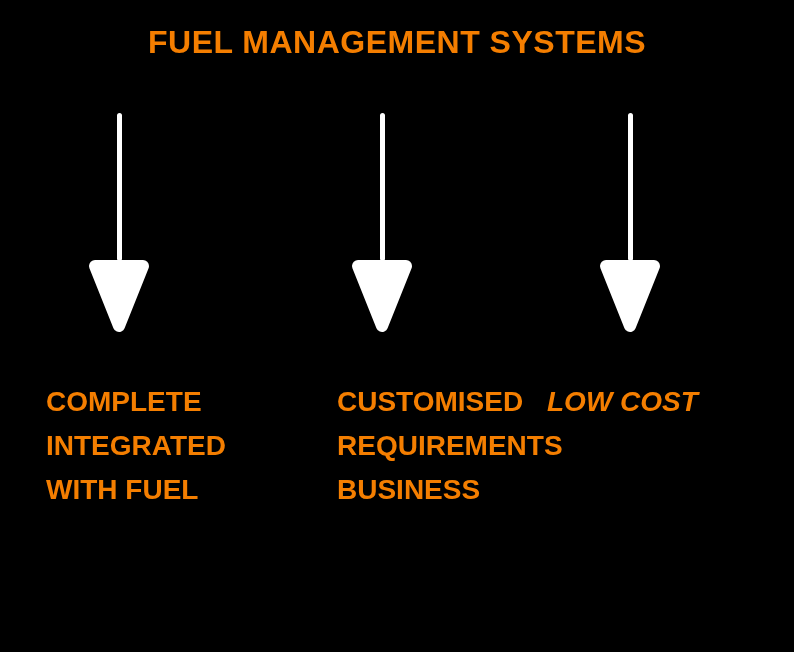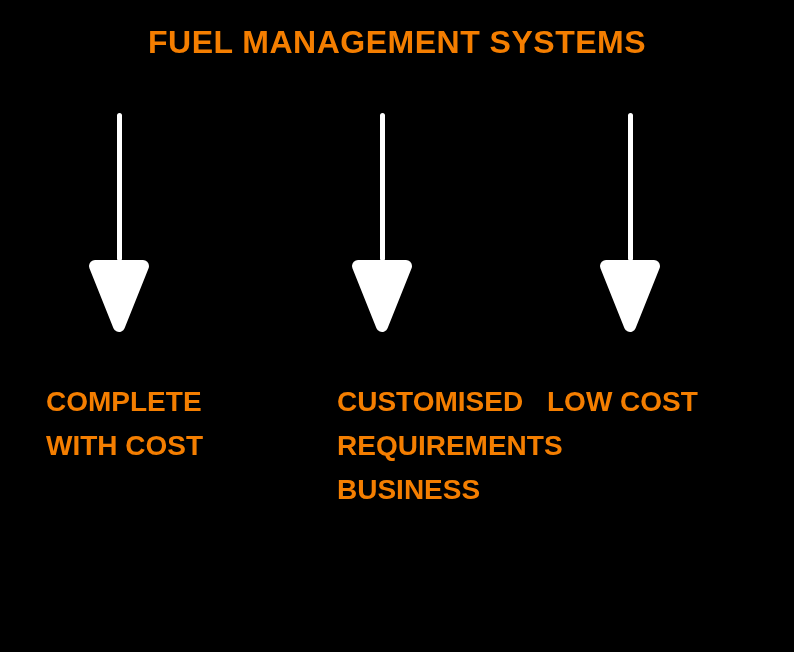--- a/index.html
+++ b/index.html
@@ -66,21 +66,21 @@
     position: absolute;
     top: 380px;
     color: var(--accent);
     font-size: 28px;
     font-weight: bold;
     line-height: 44px;
     white-space: nowrap;
   }
   .caption-1 { left: 46px; }
   .caption-2 { left: 289px; margin-left: 48px; }
-  .caption-3 { left: 547px; }
+  .caption-3 { left: 547px; font-style: italic; }
 </style>
 </head>
 <body>
 
 <div class="slide">
 
   <h1 class="title">FUEL MANAGEMENT SYSTEMS</h1>
 
   <div class="arrow arrow-1">
     <div class="stem"></div>
@@ -98,21 +98,22 @@
 
   <div class="arrow arrow-3">
     <div class="stem"></div>
     <svg class="head" viewBox="0 0 64 78" aria-hidden="true">
       <polygon points="8,8 56,8 32,68"></polygon>
     </svg>
   </div>
 
   <div class="caption caption-1">
     <div class="cap-line">COMPLETE</div>
-    <div class="cap-line">WITH COST</div>
+    <div class="cap-line">INTEGRATED</div>
+    <div class="cap-line">WITH FUEL</div>
   </div>
 
   <div class="caption caption-2">
     <div class="cap-line">CUSTOMISED</div>
     <div class="cap-line">REQUIREMENTS</div>
     <div class="cap-line">BUSINESS</div>
   </div>
 
   <div class="caption caption-3">
     <div class="cap-line">LOW COST</div>

